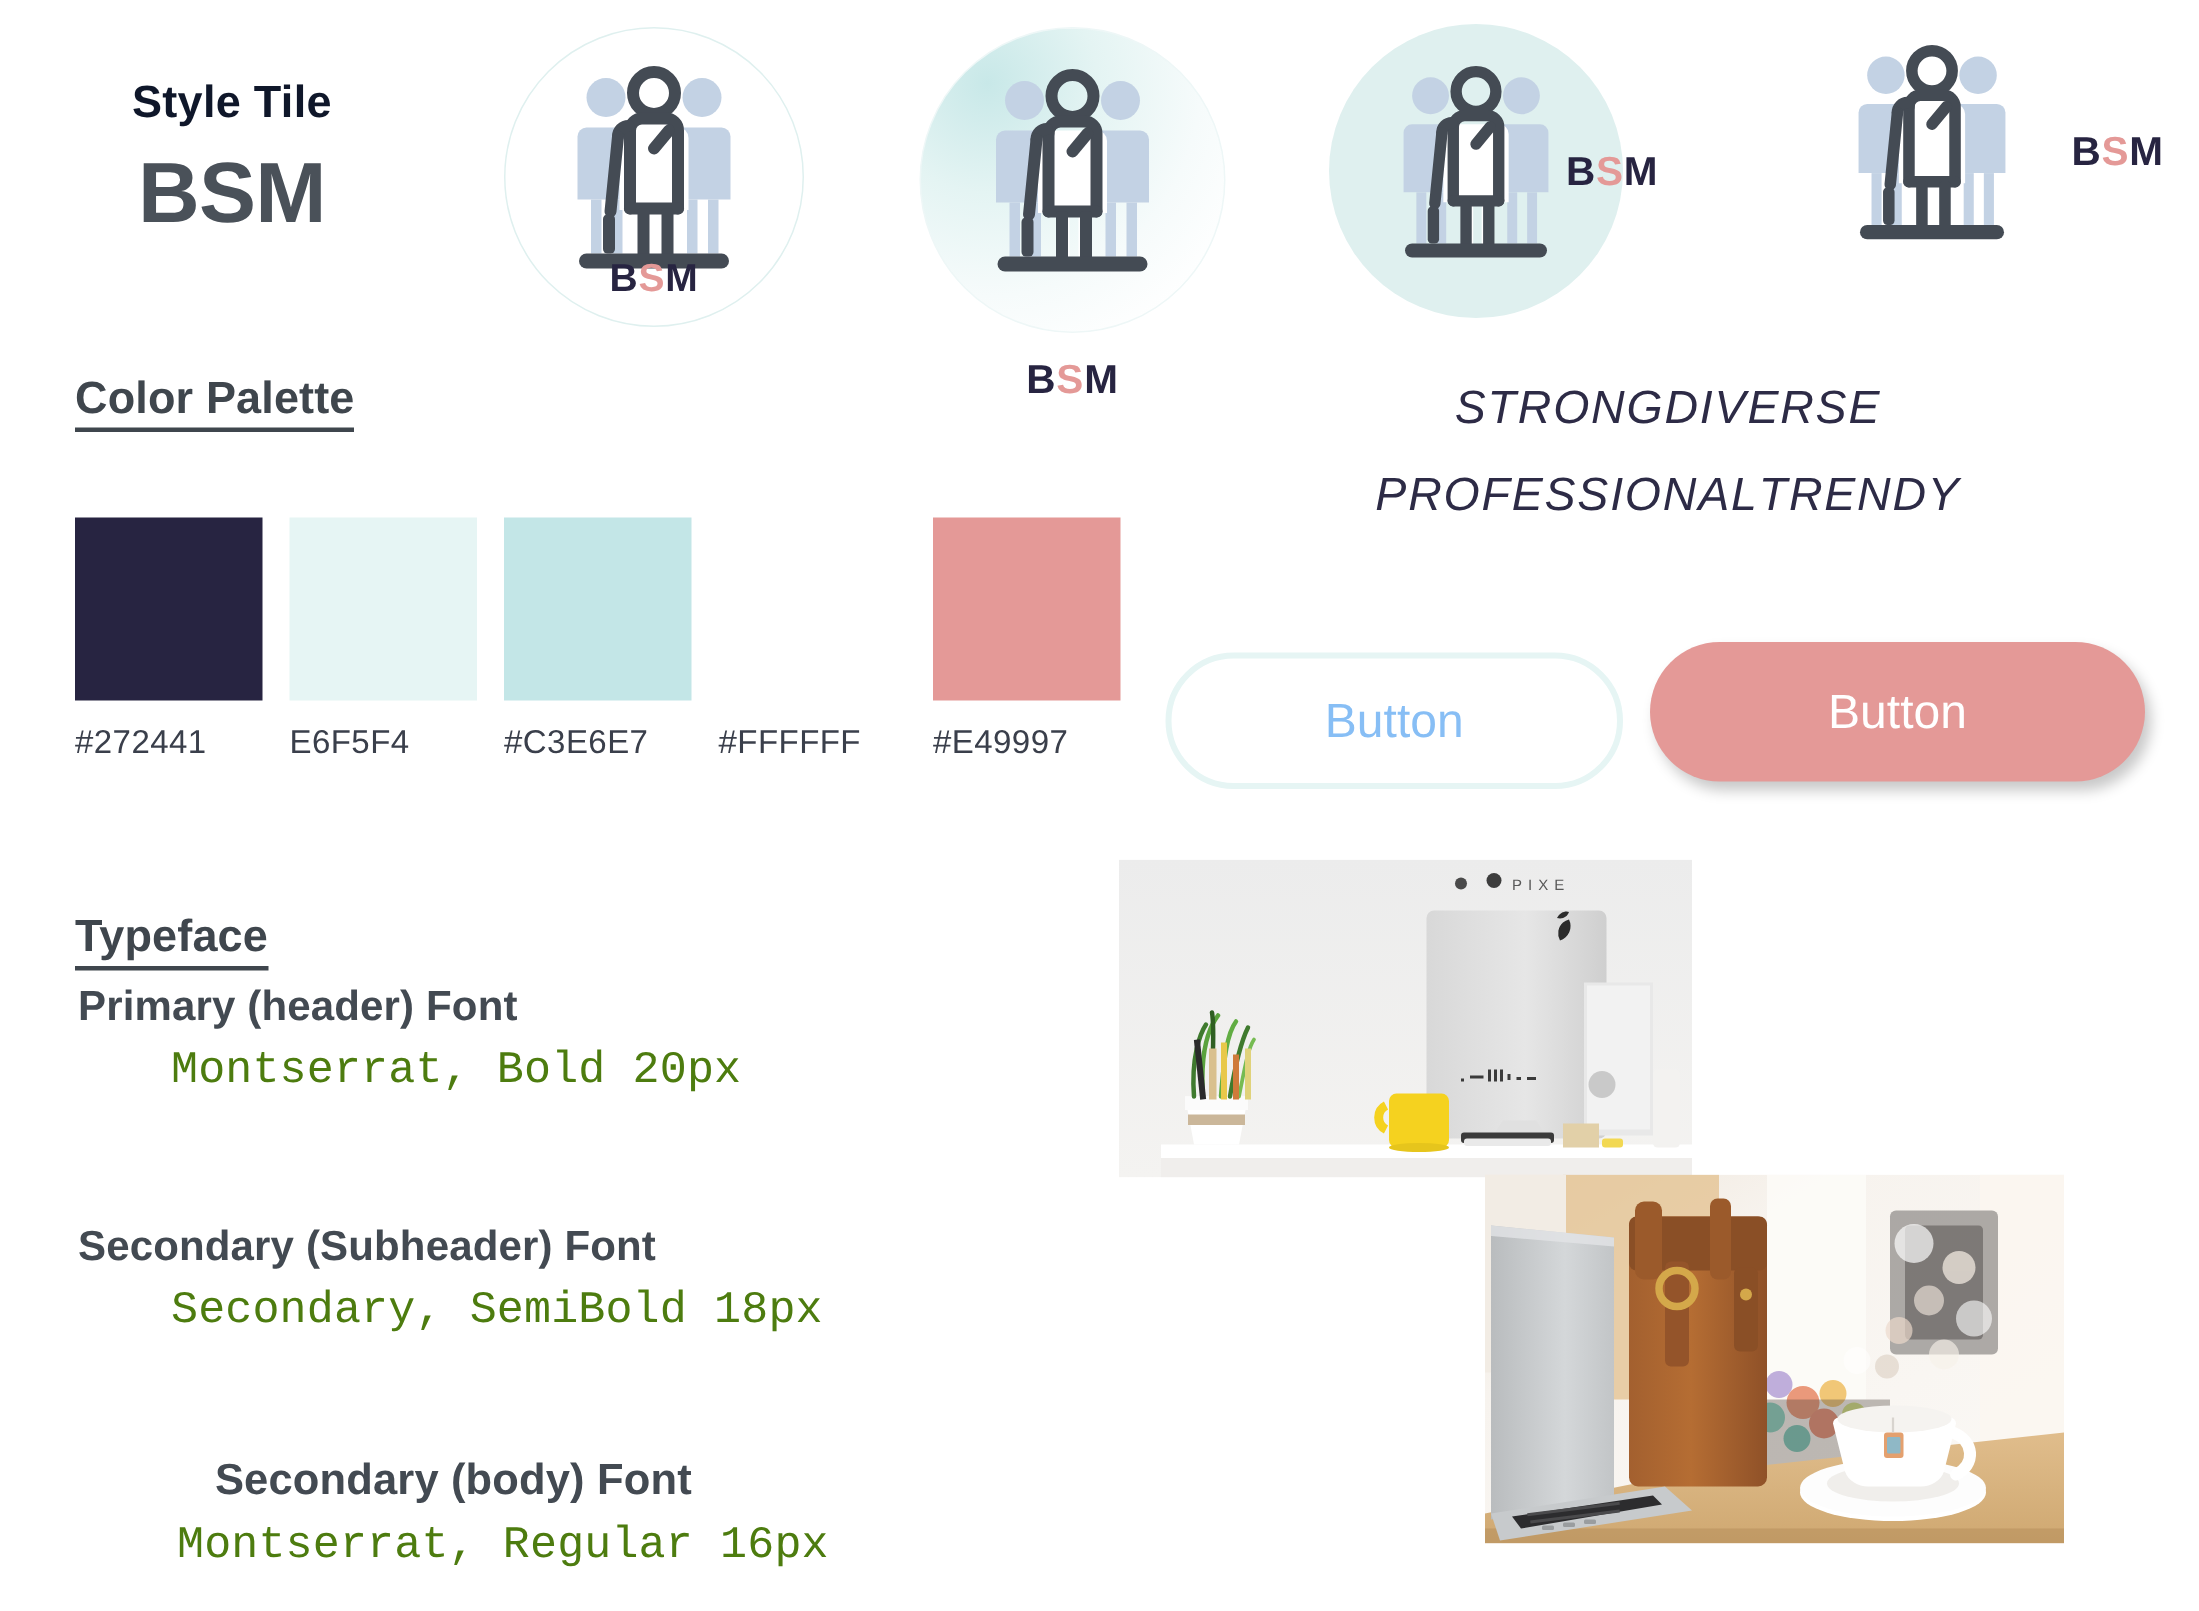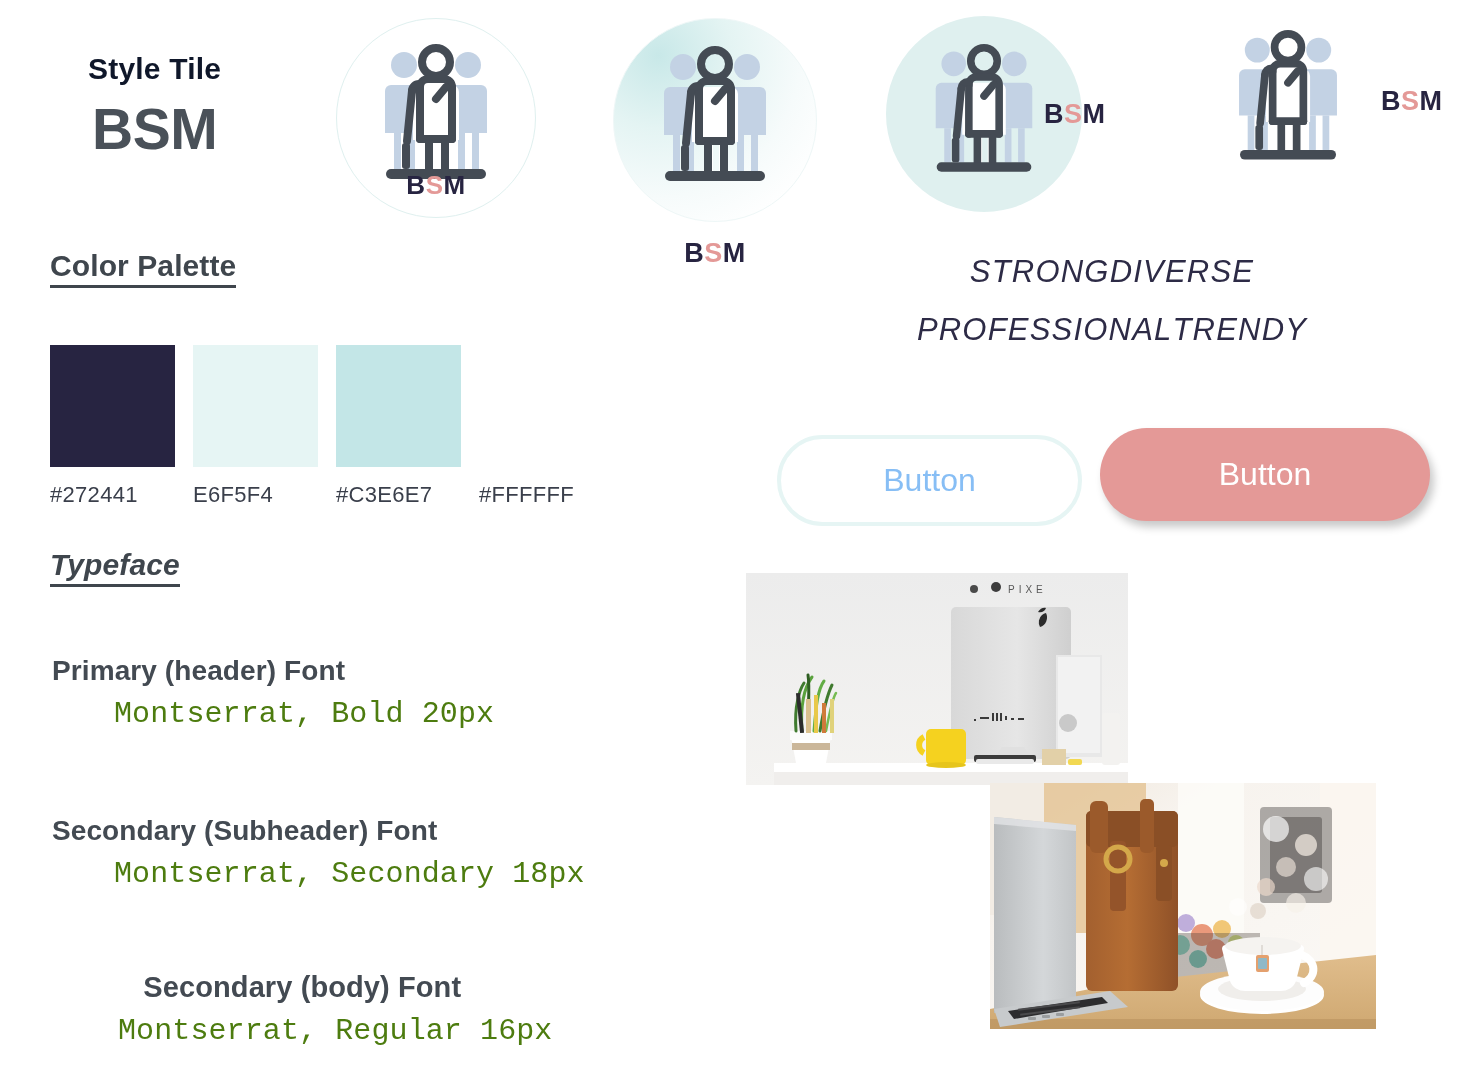--- a/index.html
+++ b/index.html
@@ -25,21 +25,21 @@
     letter-spacing: -0.5px;
   }
   .section-heading {
     position: absolute;
     font-size: 30px; font-weight: 700; color: #3f464d;
     border-bottom: 3px solid #3f464d;
     padding-bottom: 2px;
     letter-spacing: 0.1px;
   }
   .section-heading.palette { left: 50px; top: 249px; }
-  .section-heading.typeface { left: 50px; top: 548px; font-style: italic; }
+  .section-heading.typeface { left: 50px; top: 608px; }
 
   
   .palette-row { position: absolute; left: 50px; top: 345px; display: flex; }
   .swatch-cell { width: 143px; display: flex; flex-direction: column; align-items: flex-start; }
   .swatch-chip { width: 125px; height: 122px; }
   .swatch-code {
     margin-top: 15px; font-size: 22px; color: #3a3f4b;
     font-family: Liberation Sans, sans-serif; letter-spacing: 0.3px;
   }
 
@@ -288,20 +288,24 @@
       <div class="swatch-code">E6F5F4</div>
     </div>
     <div class="swatch-cell">
       <div class="swatch-chip" style="background:#C3E6E7"></div>
       <div class="swatch-code">#C3E6E7</div>
     </div>
     <div class="swatch-cell">
       <div class="swatch-chip" style="background:#FFFFFF"></div>
       <div class="swatch-code">#FFFFFF</div>
     </div>
+    <div class="swatch-cell">
+      <div class="swatch-chip" style="background:#E49997"></div>
+      <div class="swatch-code">#E49997</div>
+    </div>
   </div>
 
   <div class="adjectives">
     <div class="adj-line">
       <span class="adjective">STRONG</span>
       <span class="adjective">DIVERSE</span>
     </div>
     <div class="adj-line">
       <span class="adjective">PROFESSIONAL</span>
       <span class="adjective">TRENDY</span>
@@ -312,21 +316,21 @@
   <div class="btn-filled">Button</div>
 
   <div class="section-heading typeface">Typeface</div>
 
   <div class="type-block" id="type-1">
     <div class="type-name">Primary (header) Font</div>
     <div class="type-spec">Montserrat, Bold 20px</div>
   </div>
   <div class="type-block" id="type-2">
     <div class="type-name">Secondary (Subheader) Font</div>
-    <div class="type-spec">Montserrat, Secondary 18px</div>
+    <div class="type-spec">Secondary, SemiBold 18px</div>
   </div>
   <div class="type-block" id="type-3">
     <div class="type-name">Secondary (body) Font</div>
     <div class="type-spec">Montserrat, Regular 16px</div>
   </div>
 
   <div class="photo" id="photo-desk">
     <svg viewBox="0 0 382 212" width="382" height="212" preserveAspectRatio="none">
       <defs>
         <linearGradient id="wallG" x1="0" y1="0" x2="0" y2="1">

